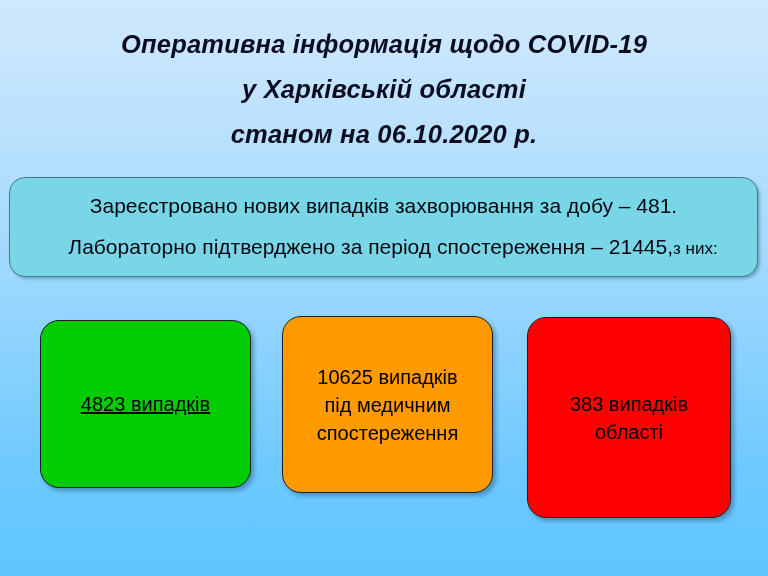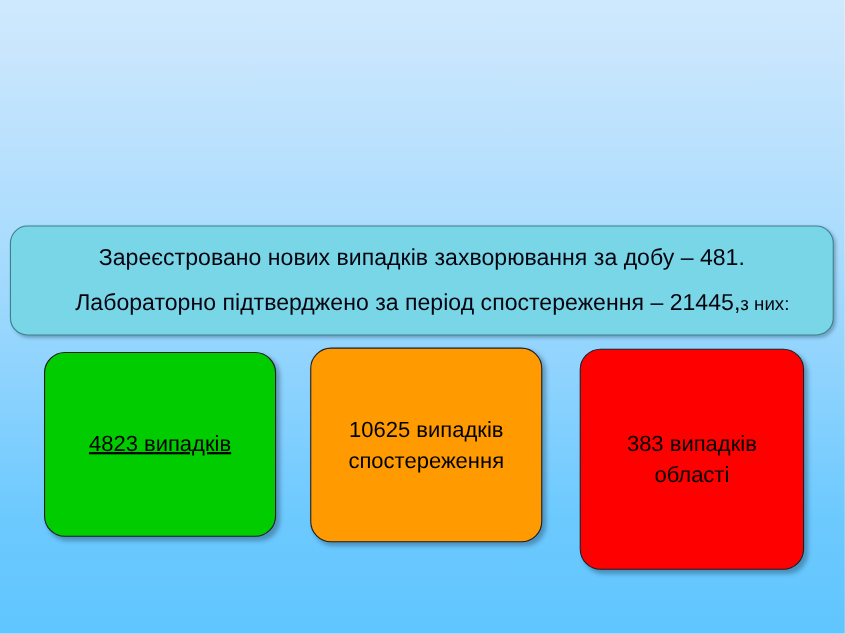--- a/index.html
+++ b/index.html
@@ -48,21 +48,20 @@
     height: 100px;
     box-sizing: border-box;
     background: #79d6e6;
     border: 1.5px solid #3f7f8c;
     border-radius: 16px;
     box-shadow: 2px 2px 3px rgba(30, 60, 80, 0.33);
     display: flex;
     flex-direction: column;
     align-items: center;
     justify-content: center;
-    margin-top: 28px;
   }
   .info-line {
     font-size: 21px;
     color: #050510;
     line-height: 41px;
     white-space: nowrap;
     text-align: center;
   }
   #info-line-2 {
     width: 100%;
@@ -113,35 +112,41 @@
     width: 204px;
     height: 201px;
     background: #fe0000;
   }
 </style>
 </head>
 <body>
 
 <div id="slide">
 
+  <div id="title-block">
+    <div class="title-line">Оперативна інформація щодо COVID-19</div>
+    <div class="title-line">у Харківській області</div>
+    <div class="title-line">станом на 06.10.2020 р.</div>
+  </div>
 
   <div id="info-box">
     <div class="info-line">Зареєстровано нових випадків захворювання за добу – 481.</div>
     <div class="info-line" id="info-line-2"><span>Лабораторно підтверджено за період спостереження – 21445,</span><span class="info-suffix">з них:</span></div>
   </div>
 
   <div class="stat-box" id="box-recovered">
     <div class="stat-text">
       <div>4823 випадків</div>
     </div>
   </div>
 
   <div class="stat-box" id="box-observation">
     <div class="stat-text">
       <div>10625 випадків</div>
+      <div>під медичним</div>
       <div>спостереження</div>
     </div>
   </div>
 
   <div class="stat-box" id="box-fatal">
     <div class="stat-text">
       <div>383 випадків</div>
       <div>області</div>
     </div>
   </div>

